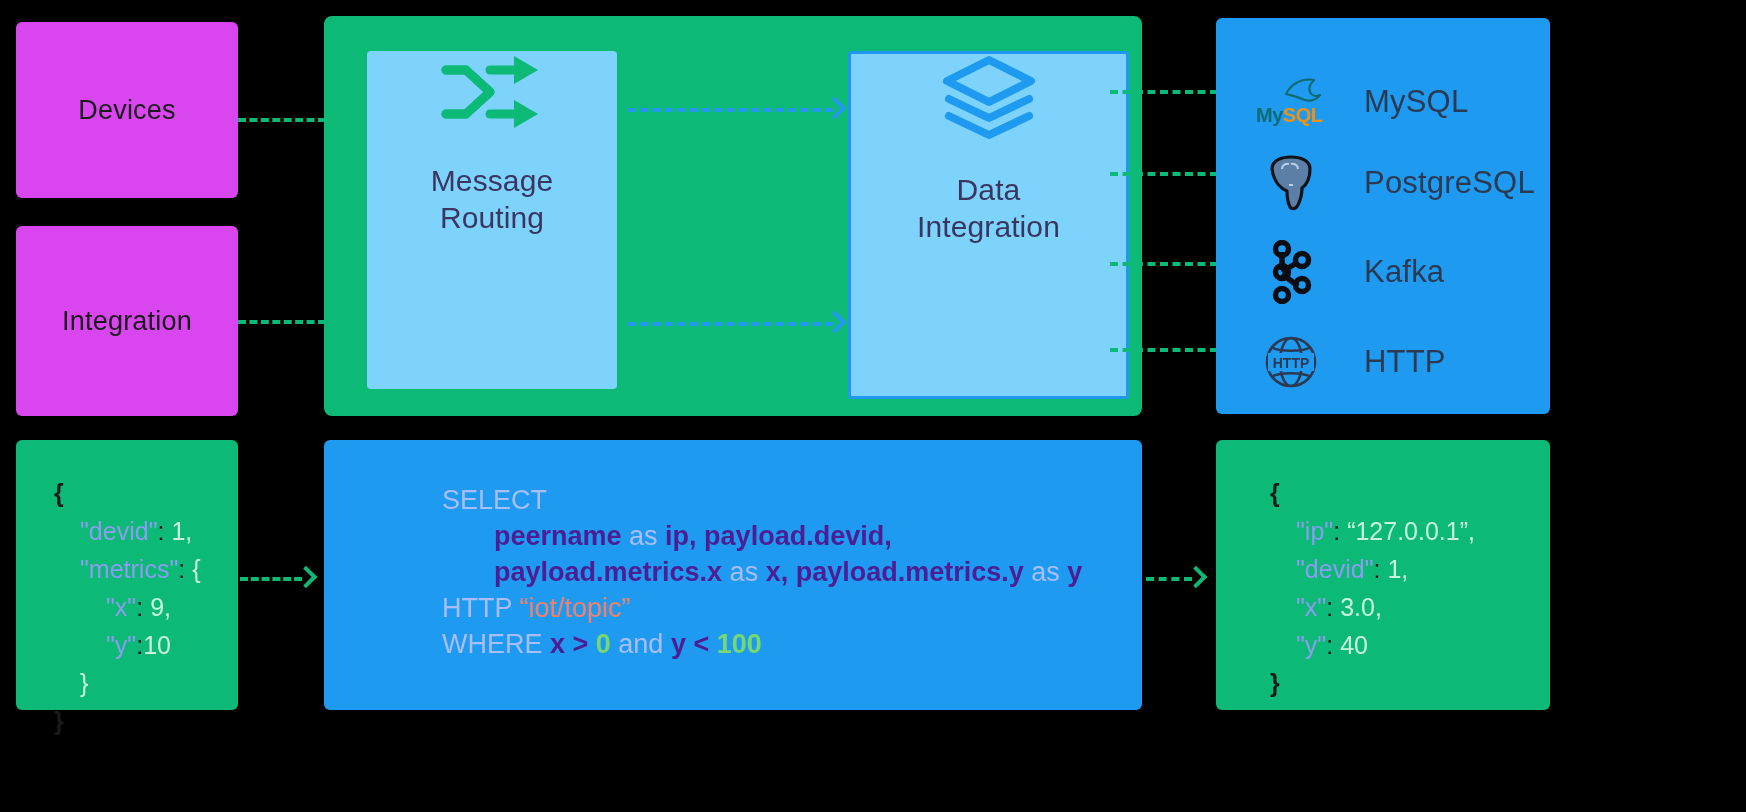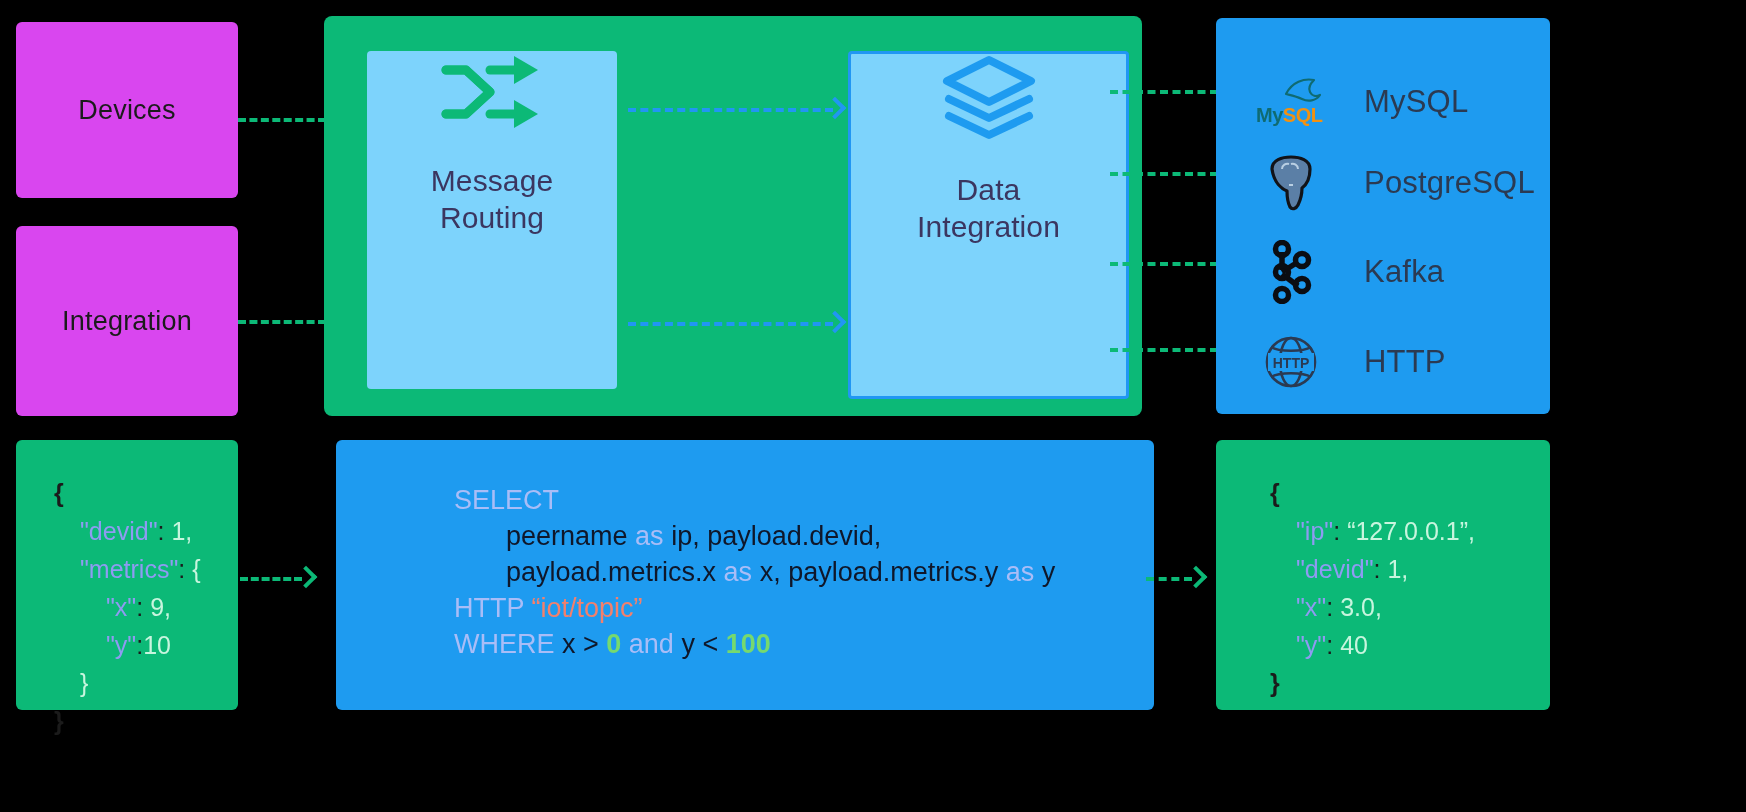--- a/index.html
+++ b/index.html
@@ -77,21 +77,21 @@
   }
   .codeline { font-size: 25px; line-height: 38px; white-space: pre; }
   .k-brace { color: #1b1b1b; font-weight: 600; }
   .k-key   { color: #8f9bf2; }
   .k-punc  { color: #1b1b1b; }
   .k-val   { color: #c8f5de; }
 
   .sqlbox { background: #1E9BF0; border-radius: 6px; }
   .sqlline { font-size: 27px; line-height: 36px; white-space: pre; }
   .s-kw  { color: #a9bdf7; }
-  .s-txt { color: #0f172a; font-weight: 400; }
+  .s-txt { color: #4c1d95; font-weight: 700; }
   .s-str { color: #f4806c; font-weight: 400; }
   .s-num { color: #76d96f; font-weight: 600; }
 
   
   .dash {
     position: absolute;
     height: 0;
     border-top: 4px dashed #0CB977;
   }
   .dash.blue { border-top-color: #2196F3; }
@@ -254,21 +254,21 @@
         <div class="codeline" style="padding-left: 52px;"><span class="k-key">"x"</span><span class="k-punc">: </span><span class="k-val">9,</span></div>
         <div class="codeline" style="padding-left: 52px;"><span class="k-key">"y"</span><span class="k-punc">:</span><span class="k-val">10</span></div>
         <div class="codeline" style="padding-left: 26px;"><span class="k-val">}</span></div>
         <div class="codeline" style="padding-left: 0px;"><span class="k-brace">}</span></div>
       </div>
   </div>
 
   <div class="dash" style="left:240px; top:577px; width:62px;"></div>
   <div class="arrow chev-green" style="left:298px; top:569px;"></div>
 
-  <div class="box sqlbox" style="left:324px; top:440px; width:818px; height:270px;margin-left:12px;">
+  <div class="box sqlbox" style="left:324px; top:440px; width:818px; height:270px;">
     <div id="sql-rule-code" style="padding:42px 0 0 118px;">
         <div class="sqlline" style="padding-left: 0px;"><span class="s-kw">SELECT</span></div>
         <div class="sqlline" style="padding-left: 52px;"><span class="s-txt">peername </span><span class="s-kw">as</span><span class="s-txt"> ip, payload.devid,</span></div>
         <div class="sqlline" style="padding-left: 52px;"><span class="s-txt">payload.metrics.x </span><span class="s-kw">as</span><span class="s-txt"> x, payload.metrics.y </span><span class="s-kw">as</span><span class="s-txt"> y</span></div>
         <div class="sqlline" style="padding-left: 0px;"><span class="s-kw">HTTP </span><span class="s-str">“iot/topic”</span></div>
         <div class="sqlline" style="padding-left: 0px;"><span class="s-kw">WHERE </span><span class="s-txt">x &gt; </span><span class="s-num">0</span><span class="s-kw"> and </span><span class="s-txt">y &lt; </span><span class="s-num">100</span></div>
       </div>
   </div>
 
   <div class="dash" style="left:1146px; top:577px; width:46px;"></div>

